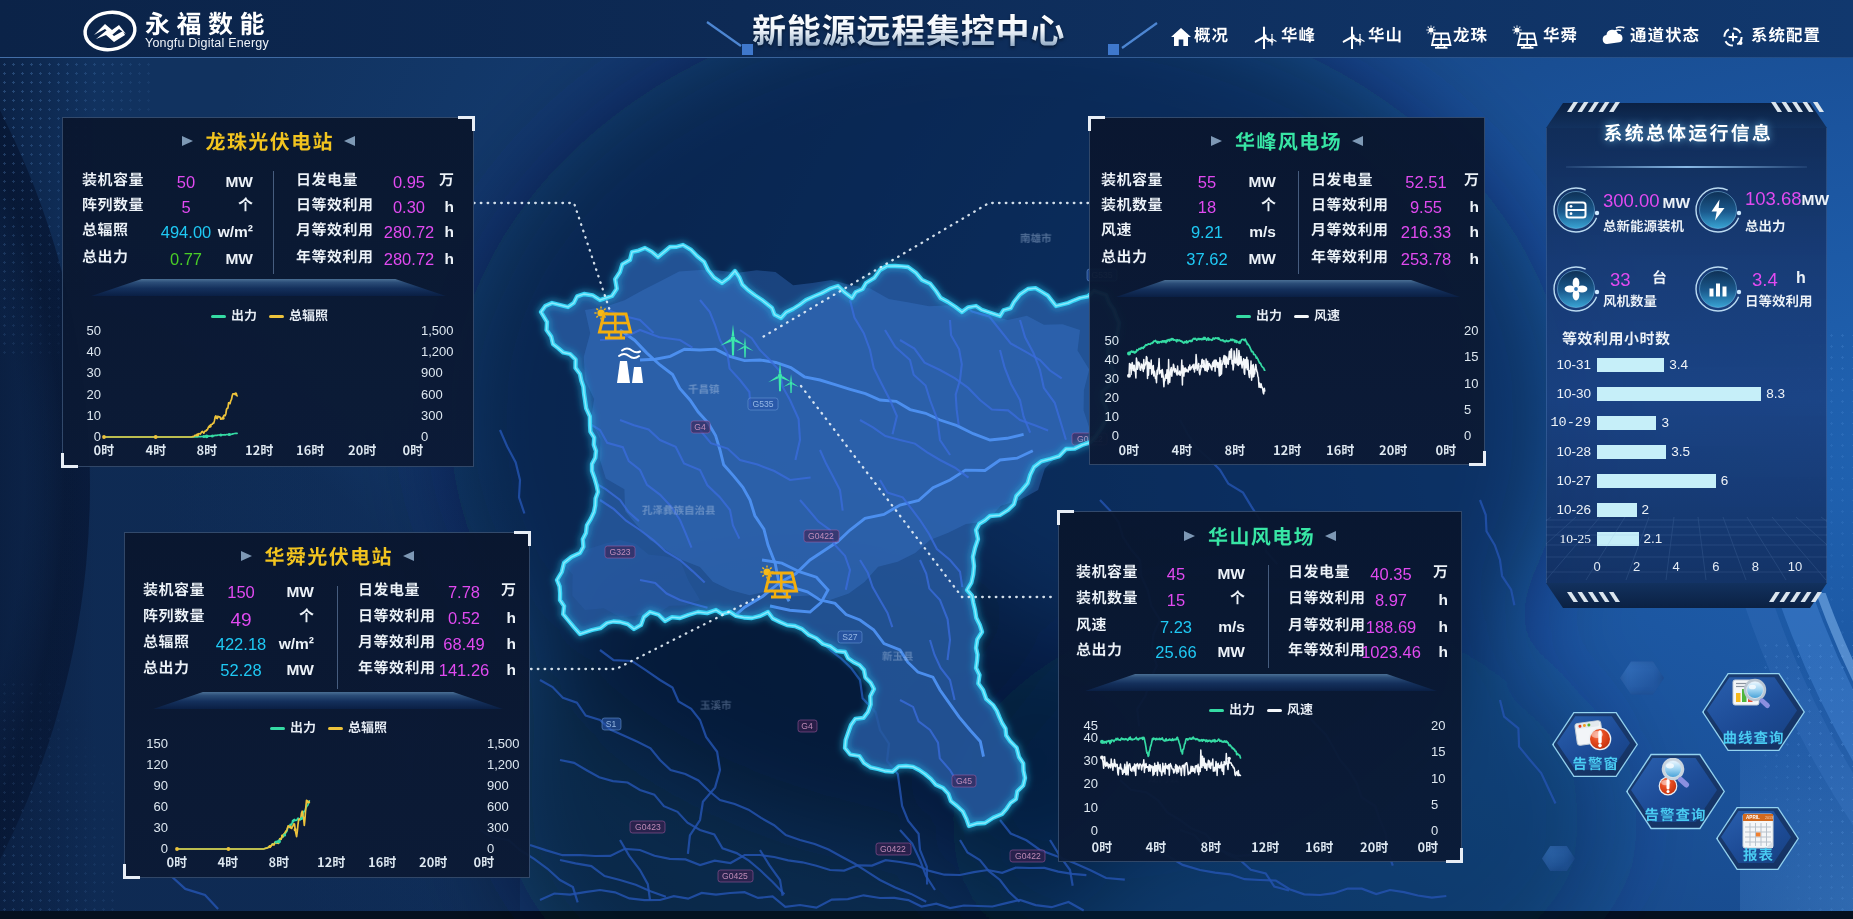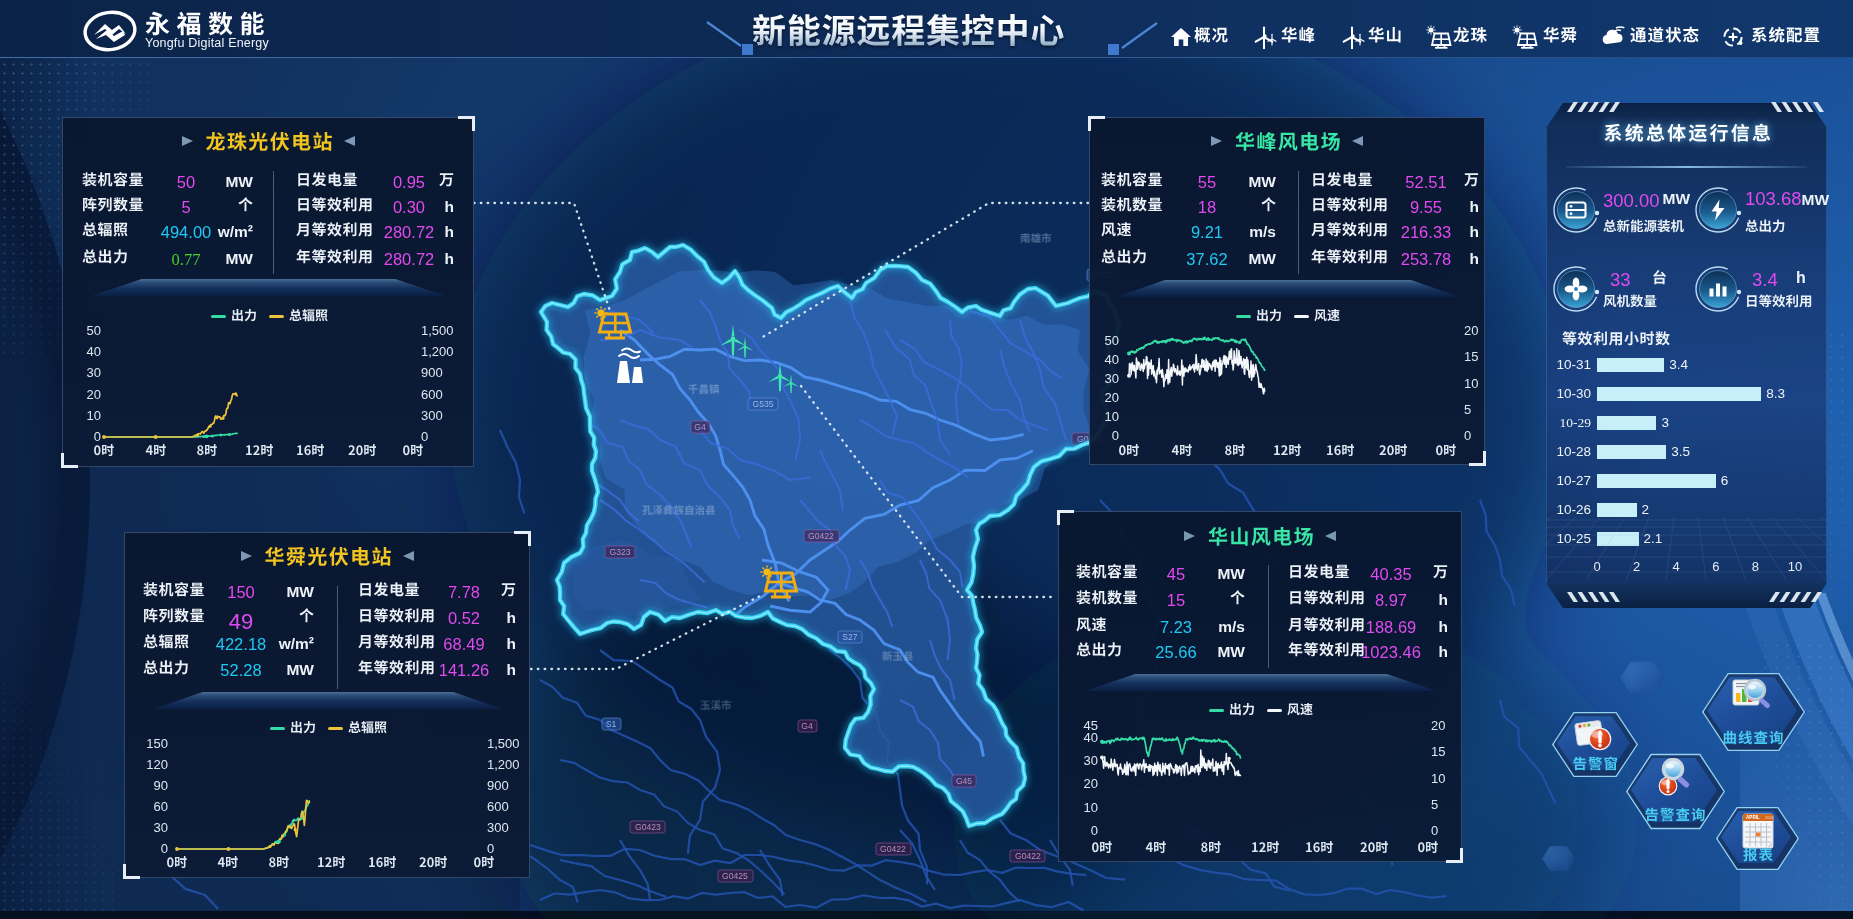--- a/index.html
+++ b/index.html
@@ -702,21 +702,21 @@
       <div style="position:absolute;left:19px;top:131px;">
         <svg width="46" height="18" viewBox="0 0 46 18" style="display:block;overflow:visible;">
           <g fill="#ecf2f8" transform="translate(0,13) scale(0.0150,-0.0150)">
             <use href="#g603b" x="0"></use>
             <use href="#g51fa" x="1033"></use>
             <use href="#g529b" x="2067"></use>
           </g>
         </svg>
       </div>
       <div style="position:absolute;left:123px;top:132px;transform:translateX(-50%);">
-        <span style="font-family:Liberation Serif, serif;font-size:16.5px;color:#49cd27;font-weight:400;white-space:nowrap;line-height:1.18;display:block;">0.77</span>
+        <span style="font-family:Liberation Sans, sans-serif;font-size:16.5px;color:#49cd27;font-weight:400;white-space:nowrap;line-height:1.18;display:block;">0.77</span>
       </div>
       <div style="position:absolute;left:190px;top:132px;transform:translateX(-100%);">
         <span style="font-family:'Liberation Sans',sans-serif;font-size:15.5px;color:#ecf2f8;font-weight:700;white-space:nowrap;line-height:1.18;display:block;">MW</span>
       </div>
       <div style="position:absolute;left:233px;top:54px;">
         <svg width="62" height="18" viewBox="0 0 62 18" style="display:block;overflow:visible;">
           <g fill="#ecf2f8" transform="translate(0,13) scale(0.0150,-0.0150)">
             <use href="#g65e5" x="0"></use>
             <use href="#g53d1" x="1033"></use>
             <use href="#g7535" x="2067"></use>
@@ -956,21 +956,21 @@
         <svg width="62" height="18" viewBox="0 0 62 18" style="display:block;overflow:visible;">
           <g fill="#ecf2f8" transform="translate(0,13) scale(0.0150,-0.0150)">
             <use href="#g9635" x="0"></use>
             <use href="#g5217" x="1033"></use>
             <use href="#g6570" x="2067"></use>
             <use href="#g91cf" x="3100"></use>
           </g>
         </svg>
       </div>
       <div style="position:absolute;left:116px;top:76px;transform:translateX(-50%);">
-        <span style="font-family:'Liberation Sans',sans-serif;font-size:22px;color:#e14af0;font-weight:400;white-space:nowrap;line-height:1.18;display:block;">49</span>
+        <span style="font-family:'Liberation Sans',sans-serif;font-size:19px;color:#e14af0;font-weight:400;white-space:nowrap;line-height:1.18;display:block;">49</span>
       </div>
       <div style="position:absolute;left:189px;top:75px;transform:translateX(-100%);">
         <svg width="15" height="18" viewBox="0 0 15 18" style="display:block;overflow:visible;">
           <g fill="#ecf2f8" transform="translate(0,13) scale(0.0150,-0.0150)">
             <use href="#g4e2a" x="0"></use>
           </g>
         </svg>
       </div>
       <div style="position:absolute;left:18px;top:101px;">
         <svg width="46" height="18" viewBox="0 0 46 18" style="display:block;overflow:visible;">
@@ -1784,21 +1784,21 @@
         <circle cx="24" cy="24" r="18.5" fill="url(#cgrad)" stroke="rgba(140,210,250,.45)" stroke-width="1"></circle>
         <circle cx="45" cy="27" r="2.2" fill="#cfeaff"></circle>
         <g transform="translate(11.5,11.5)">
           <rect x="3" y="5" width="19" height="15" rx="2.5" fill="none" stroke="#fff" stroke-width="2"></rect>
           <line x1="3" y1="12.5" x2="22" y2="12.5" stroke="#fff" stroke-width="2"></line>
           <circle cx="7.5" cy="8.8" r="1.4" fill="#fff"></circle>
           <circle cx="7.5" cy="16.2" r="1.4" fill="#fff"></circle>
         </g>
       </svg>
       <div style="position:absolute;left:57px;top:78px;">
-        <div style="display:flex;align-items:flex-start">
+        <div style="display:flex;align-items:flex-end">
           <span style="font-family:'Liberation Sans',sans-serif;font-size:18.5px;color:#e14af0;font-weight:400;white-space:nowrap;line-height:1.18;display:block;">300.00</span>
           <span style="width:3px"></span>
           <span style="font-family:'Liberation Sans',sans-serif;font-size:15.5px;color:#ecf2f8;font-weight:700;white-space:nowrap;line-height:1.18;display:block;">MW</span>
         </div>
       </div>
       <div style="position:absolute;left:57px;top:107px;">
         <svg width="81" height="16" viewBox="0 0 81 16" style="display:block;overflow:visible;">
           <g fill="#ecf2f8" transform="translate(0,12) scale(0.0135,-0.0135)">
             <use href="#g603b" x="0"></use>
             <use href="#g65b0" x="1000"></use>
@@ -1917,21 +1917,21 @@
         <span style="font-family:'Liberation Sans',sans-serif;font-size:13.5px;color:#eef3f8;font-weight:400;white-space:nowrap;line-height:1.18;display:block;">3.4</span>
       </div>
       <div style="position:absolute;left:45px;top:274px;transform:translateX(-100%);">
         <span style="font-family:'Liberation Sans',sans-serif;font-size:13.5px;color:#eef3f8;font-weight:400;white-space:nowrap;line-height:1.18;display:block;">10-30</span>
       </div>
       <div style="position:absolute;left:51px;top:275px;width:164px;height:14px;background:#c6eff9"></div>
       <div style="position:absolute;left:220.34000000000003px;top:274px;">
         <span style="font-family:'Liberation Sans',sans-serif;font-size:13.5px;color:#eef3f8;font-weight:400;white-space:nowrap;line-height:1.18;display:block;">8.3</span>
       </div>
       <div style="position:absolute;left:45px;top:303px;transform:translateX(-100%);">
-        <span style="font-family:Liberation Serif, serif;font-size:13.5px;color:#eef3f8;font-weight:400;white-space:nowrap;line-height:1.18;display:block;">10-29</span>
+        <span style="font-family:Liberation Mono, monospace;font-size:13.5px;color:#eef3f8;font-weight:400;white-space:nowrap;line-height:1.18;display:block;">10-29</span>
       </div>
       <div style="position:absolute;left:51px;top:304px;width:59px;height:14px;background:#c6eff9"></div>
       <div style="position:absolute;left:115.4px;top:303px;">
         <span style="font-family:'Liberation Sans',sans-serif;font-size:13.5px;color:#eef3f8;font-weight:400;white-space:nowrap;line-height:1.18;display:block;">3</span>
       </div>
       <div style="position:absolute;left:45px;top:332px;transform:translateX(-100%);">
         <span style="font-family:'Liberation Sans',sans-serif;font-size:13.5px;color:#eef3f8;font-weight:400;white-space:nowrap;line-height:1.18;display:block;">10-28</span>
       </div>
       <div style="position:absolute;left:51px;top:333px;width:69px;height:14px;background:#c6eff9"></div>
       <div style="position:absolute;left:125.3px;top:332px;">
@@ -1945,21 +1945,21 @@
         <span style="font-family:'Liberation Sans',sans-serif;font-size:13.5px;color:#eef3f8;font-weight:400;white-space:nowrap;line-height:1.18;display:block;">6</span>
       </div>
       <div style="position:absolute;left:45px;top:390px;transform:translateX(-100%);">
         <span style="font-family:'Liberation Sans',sans-serif;font-size:13.5px;color:#eef3f8;font-weight:400;white-space:nowrap;line-height:1.18;display:block;">10-26</span>
       </div>
       <div style="position:absolute;left:51px;top:391px;width:40px;height:14px;background:#c6eff9"></div>
       <div style="position:absolute;left:95.6px;top:390px;">
         <span style="font-family:'Liberation Sans',sans-serif;font-size:13.5px;color:#eef3f8;font-weight:400;white-space:nowrap;line-height:1.18;display:block;">2</span>
       </div>
       <div style="position:absolute;left:45px;top:419px;transform:translateX(-100%);">
-        <span style="font-family:Liberation Sans, sans-serif;font-size:13.5px;color:#eef3f8;font-weight:400;white-space:nowrap;line-height:1.18;display:block;">10-25</span>
+        <span style="font-family:Liberation Serif, serif;font-size:13.5px;color:#eef3f8;font-weight:400;white-space:nowrap;line-height:1.18;display:block;">10-25</span>
       </div>
       <div style="position:absolute;left:51px;top:420px;width:42px;height:14px;background:#c6eff9"></div>
       <div style="position:absolute;left:97.58000000000001px;top:419px;">
         <span style="font-family:'Liberation Sans',sans-serif;font-size:13.5px;color:#eef3f8;font-weight:400;white-space:nowrap;line-height:1.18;display:block;">2.1</span>
       </div>
       <div style="position:absolute;left:51.0px;top:447px;transform:translateX(-50%);">
         <span style="font-family:'Liberation Sans',sans-serif;font-size:13px;color:#e3ebf4;font-weight:400;white-space:nowrap;line-height:1.18;display:block;">0</span>
       </div>
       <div style="position:absolute;left:90.6px;top:447px;transform:translateX(-50%);">
         <span style="font-family:'Liberation Sans',sans-serif;font-size:13px;color:#e3ebf4;font-weight:400;white-space:nowrap;line-height:1.18;display:block;">2</span>

